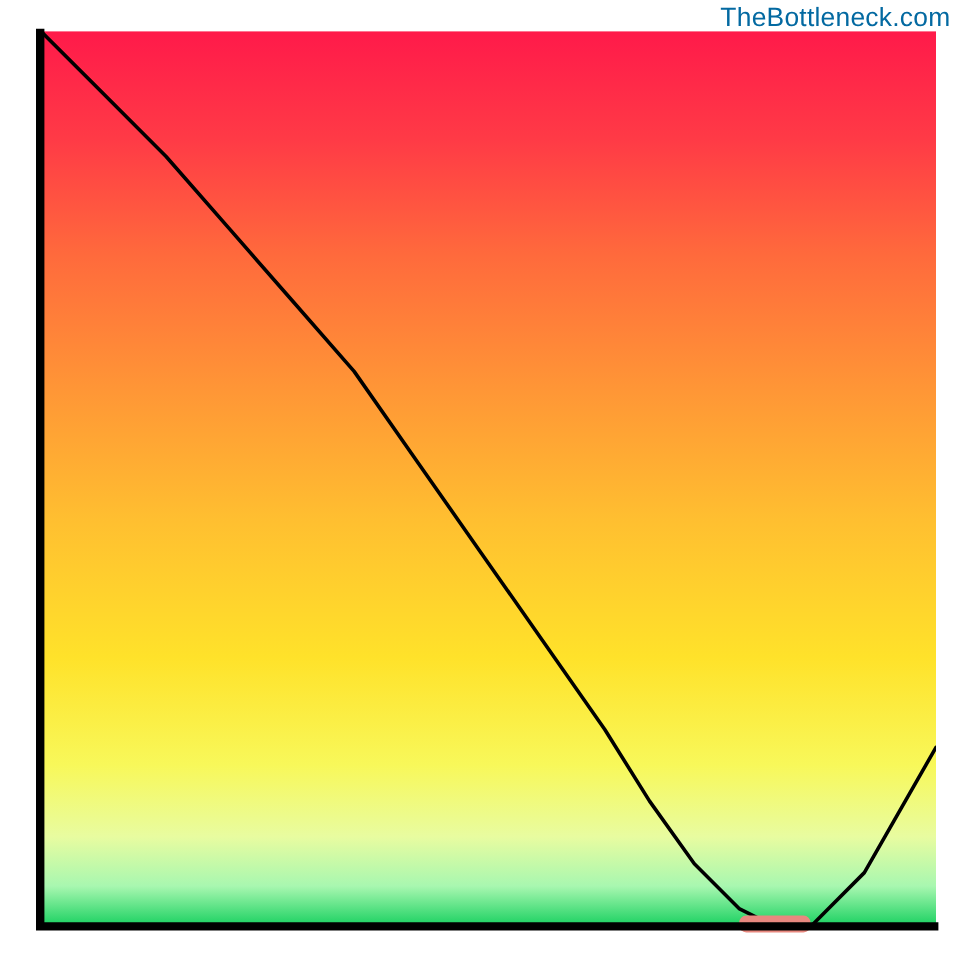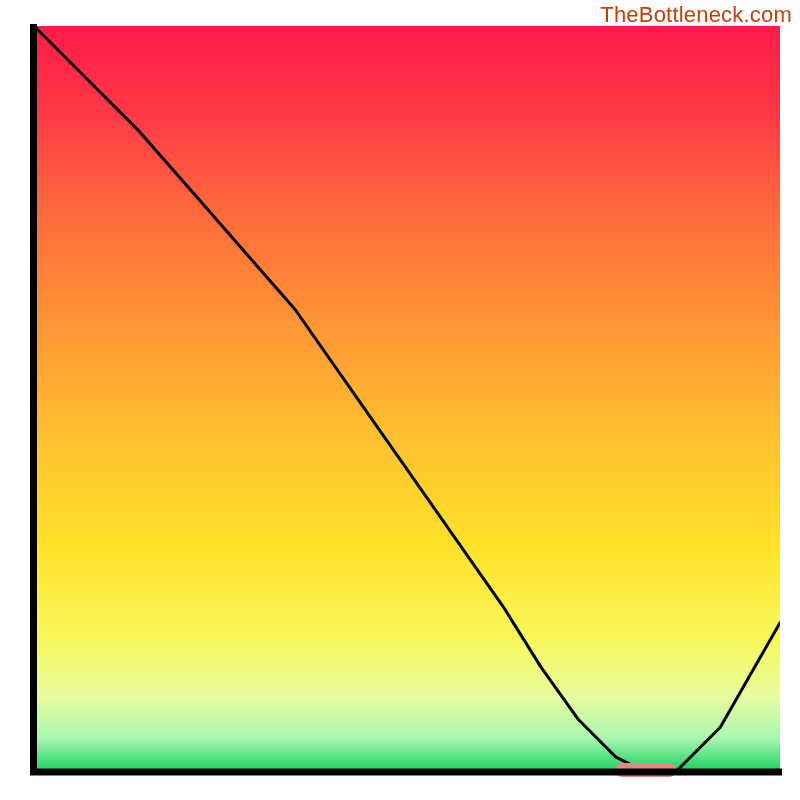--- a/index.html
+++ b/index.html
@@ -12,21 +12,21 @@
   }
   .stage {
     position: relative;
     width: 800px;
     height: 800px;
   }
   .watermark {
     position: absolute;
     top: 2px;
     right: 8px;
-    color: #c2410c;
+    color: #0369a1;
     font-size: 22px;
     font-weight: 500;
     letter-spacing: 0.2px;
     user-select: none;
   }
   svg.chart {
     position: absolute;
     left: 0;
     top: 0;
   }

